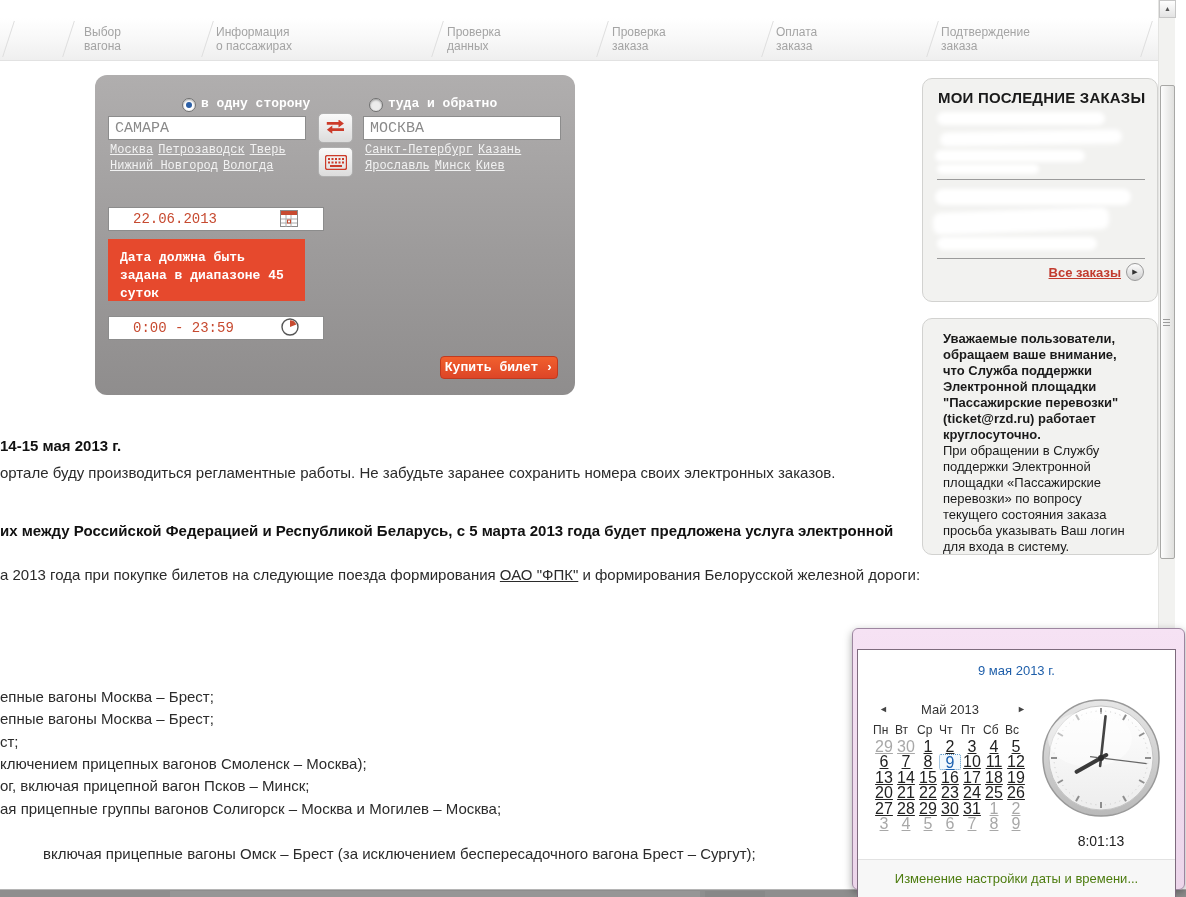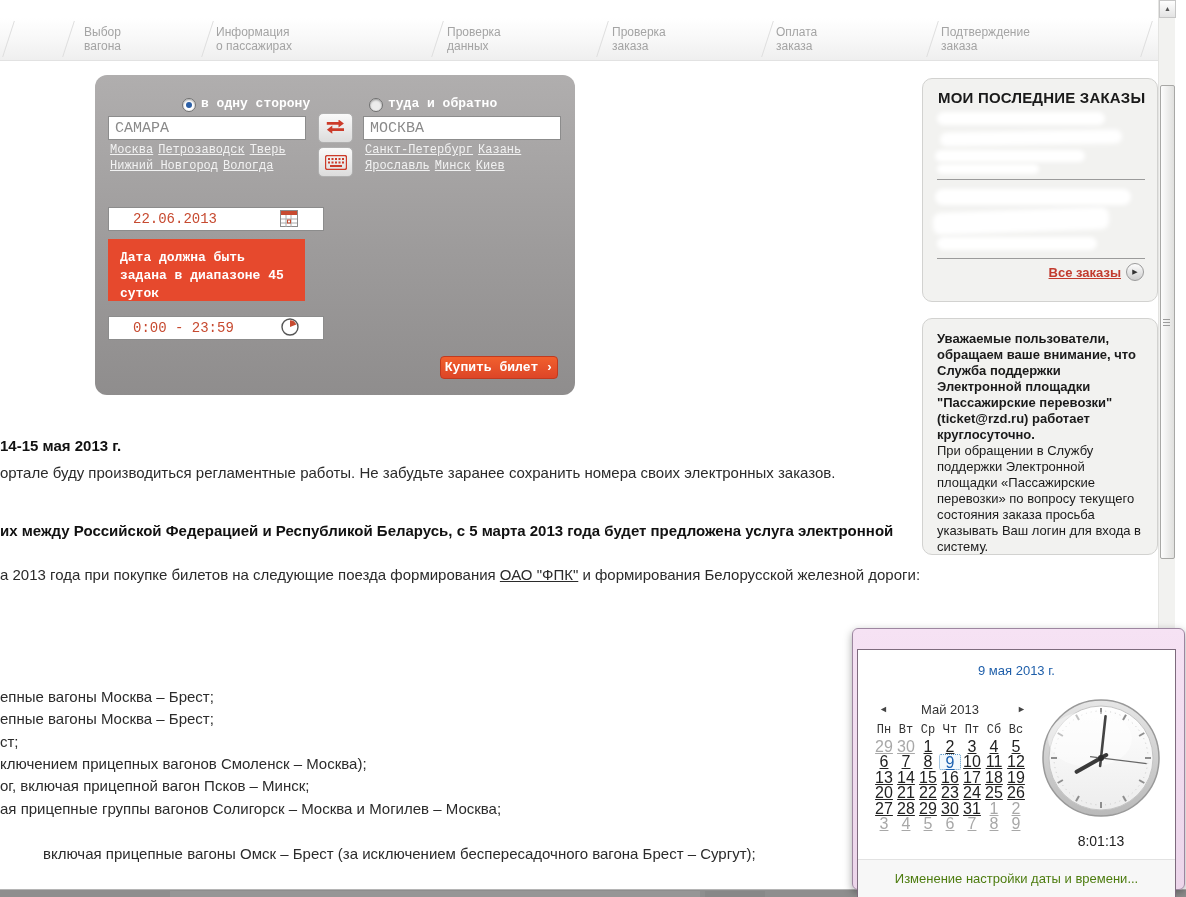--- a/index.html
+++ b/index.html
@@ -49,39 +49,39 @@
   .side-box{position:absolute;left:922px;width:236px;background:#f2f2f0;border:1px solid #d2d2d0;border-radius:10px;box-sizing:border-box;overflow:hidden;}
   .box-orders{top:78px;height:224px;}
   .box-notice{top:318px;height:237px;}
   .orders-title{position:absolute;left:15px;top:10px;font-size:15px;font-weight:bold;color:#1a1a1a;letter-spacing:.2px;}
   .blob{position:absolute;background:#fff;border-radius:8px;filter:blur(2px);}
   .sb-div{position:absolute;left:14px;width:208px;height:1px;background:#9b9b9b;}
   .all-orders{position:absolute;right:36px;top:186px;font-size:13px;font-weight:bold;color:#c23b2e;text-decoration:underline;cursor:pointer;}
   .orders-circle{position:absolute;right:13px;top:184px;width:16px;height:16px;border-radius:50%;cursor:pointer;
                  background:linear-gradient(#fdfdfd,#cfcfcf);border:1px solid #9a9a9a;
                  font-size:7px;line-height:16px;text-align:center;color:#333;}
-  .notice-p{margin:0;padding:0 14px;font-size:13px;line-height:16px;color:#1a1a1a;}
+  .notice-p{margin:0;padding:0 20px;font-size:13px;line-height:16px;color:#1a1a1a;}
   .notice-p.b{font-weight:bold;padding-top:12px;}
 
   
   .content-line{position:absolute;left:0;font-size:15px;color:#2b2b2b;white-space:nowrap;}
   .content-line.b{font-weight:bold;color:#111;}
   .ulink{text-decoration:underline;color:#2b2b2b;cursor:pointer;}
 
   
   .popup{position:absolute;left:852px;top:628px;width:331px;height:260px;border-radius:6px;
          background:linear-gradient(#f6e2f4,#ecd5ea);border:1px solid #9d86a0;box-shadow:0 3px 8px rgba(0,0,0,.35);z-index:5;}
   .popup-inner{position:absolute;left:4px;top:20px;width:319px;height:250px;background:#fff;border:1px solid #7d6b7d;box-sizing:border-box;}
   .pp-date{position:absolute;left:0;top:13px;width:100%;text-align:center;font-size:13px;color:#1f5faa;}
   .cal-month{position:absolute;left:15px;top:52px;width:154px;text-align:center;font-size:13px;color:#333;}
   .cal-arrow{position:absolute;top:52px;font-size:9px;color:#444;cursor:pointer;line-height:14px;}
   .cal-weekrow,.cal-grid{position:absolute;left:15px;width:156px;display:grid;grid-template-columns:repeat(7,22px);}
   .cal-weekrow{top:73px;}
   .cal-grid{top:89px;grid-auto-rows:15.4px;}
-  .cal-head{font-size:12px;color:#333;text-align:center;font-family:Liberation Mono, monospace;}
+  .cal-head{font-size:12px;color:#333;text-align:left;}
   .cal-cell{font-size:16px;color:#222;text-align:center;line-height:15px;cursor:pointer;box-sizing:border-box;text-decoration:underline;}
   .cal-cell.muted{color:#a8a8a8;}
   .cal-cell.selected{color:#1b60b0;border:1px dotted #5a96c8;border-radius:2px;background:#f2f8fd;}
   .pp-time{position:absolute;left:183px;top:183px;width:120px;text-align:center;font-size:14px;color:#222;}
   .pp-footer{position:absolute;left:0;top:209px;width:100%;height:40px;background:#f7f7f7;border-top:1px solid #e2e2e2;}
   .pp-link{position:absolute;left:0;top:11px;width:100%;text-align:center;font-size:13px;color:#4d7c0f;cursor:pointer;}
   .clock-wrap{position:absolute;left:182px;top:47px;width:122px;height:122px;}
 
   
   .taskbar{position:absolute;left:0;top:889px;width:1186px;height:8px;background:#8e8e8e;border-top:1px solid #b5b5b5;}

